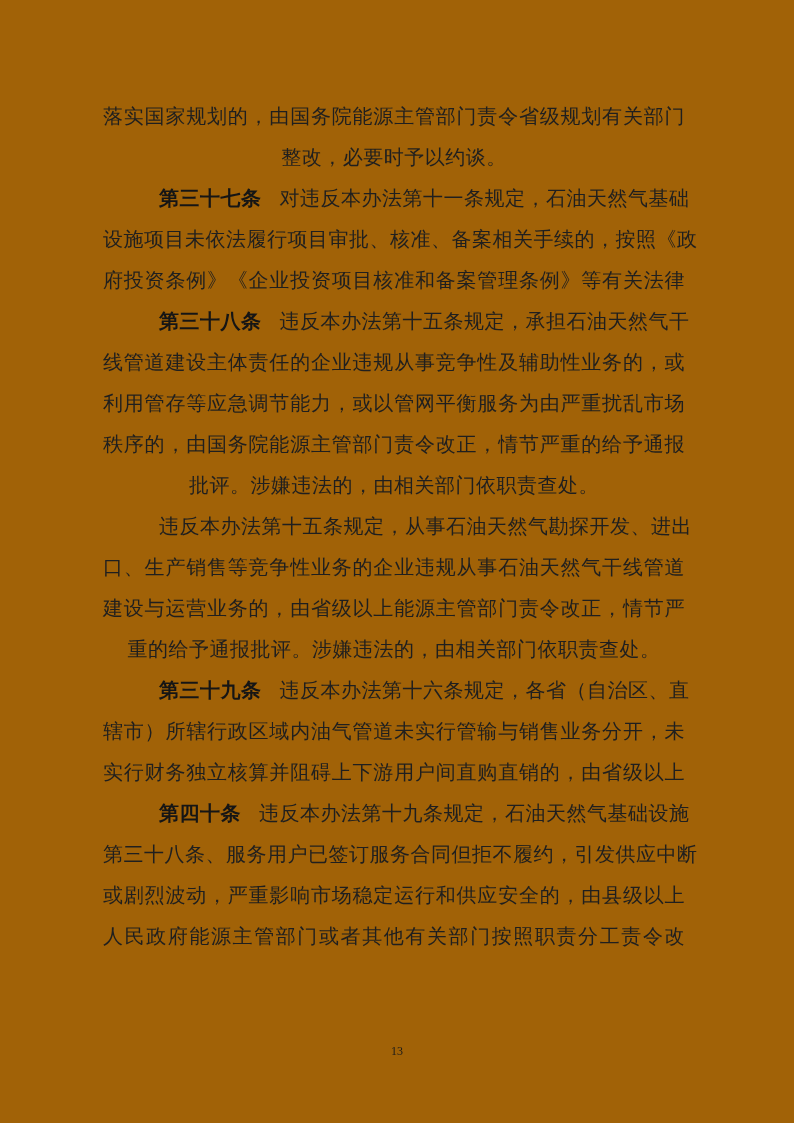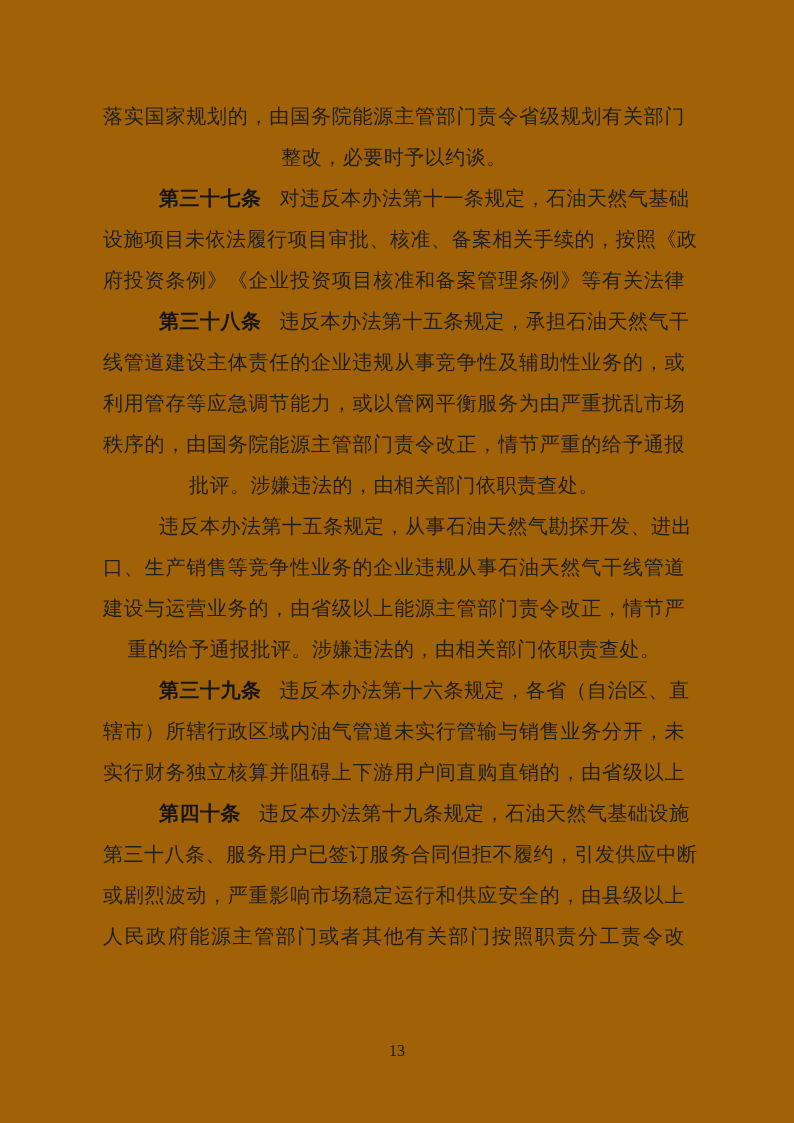--- a/index.html
+++ b/index.html
@@ -46,21 +46,21 @@
     font-weight: 700;
     color: #151515;
     margin-right: 18px;
   }
   .page-number {
     position: absolute;
     top: 1038px;
     left: 0;
     width: 100%;
     text-align: center;
-    font-size: 16px;
+    font-size: 12px;
     line-height: 26px;
     color: #1a1a1a;
     font-family: "Liberation Serif", "DejaVu Serif", serif;
   }
 </style>
 </head>
 <body>
 
 <div class="page">
   <div class="doc-text">

